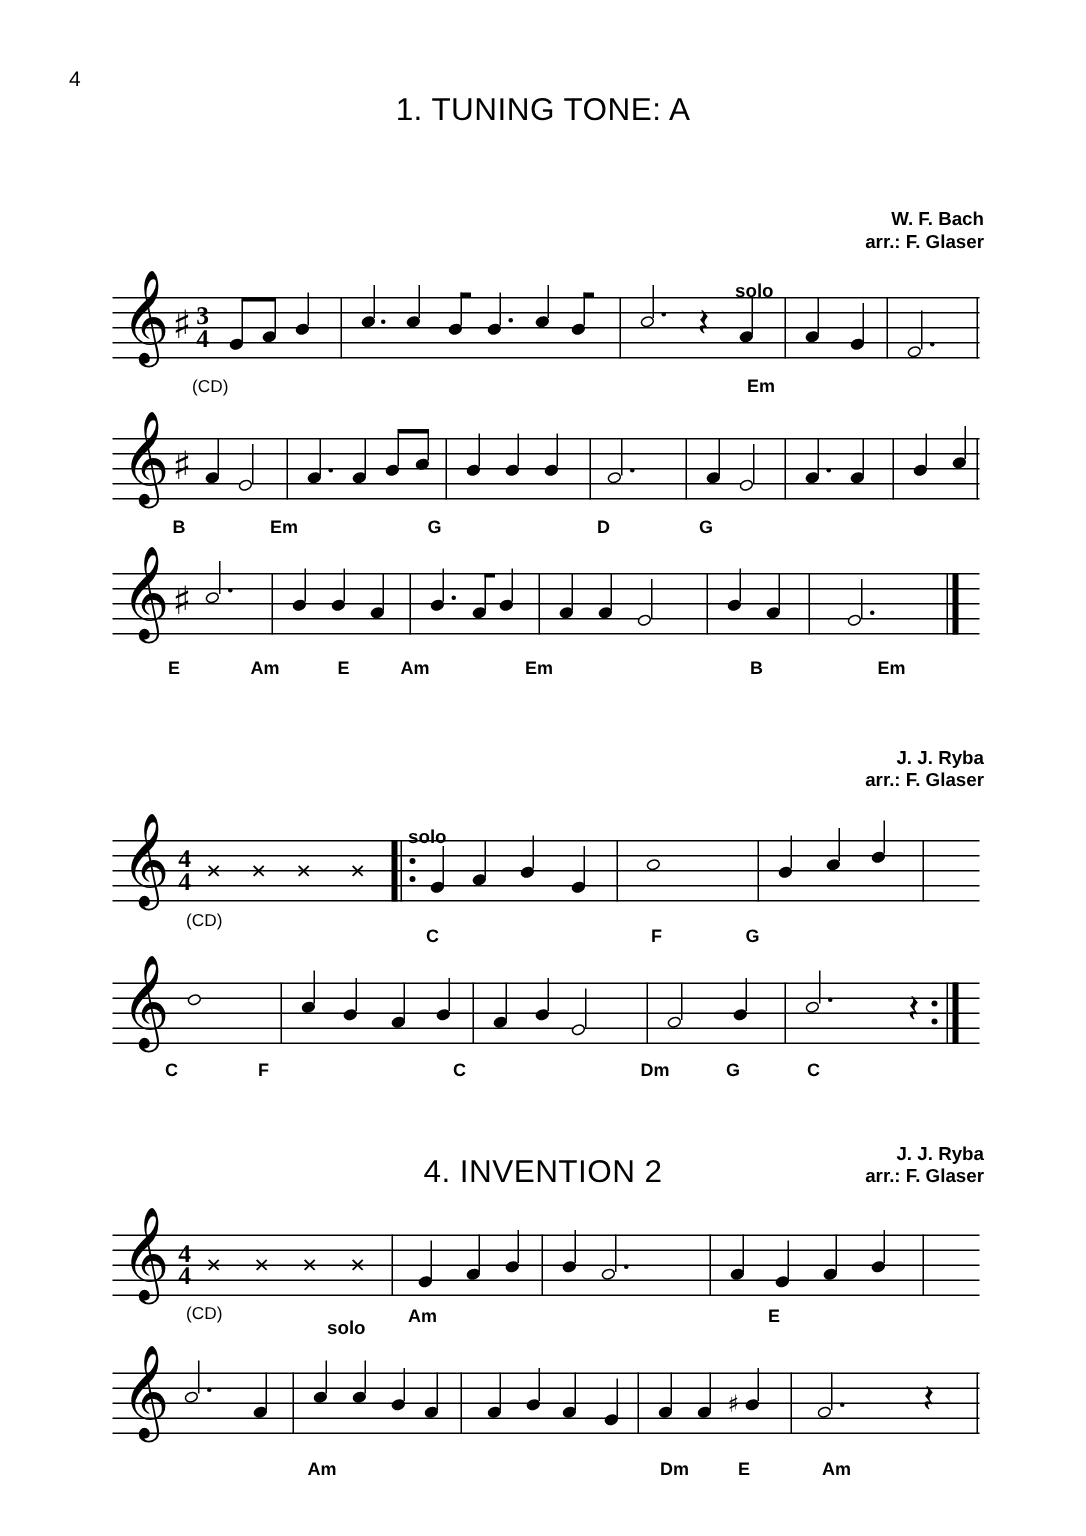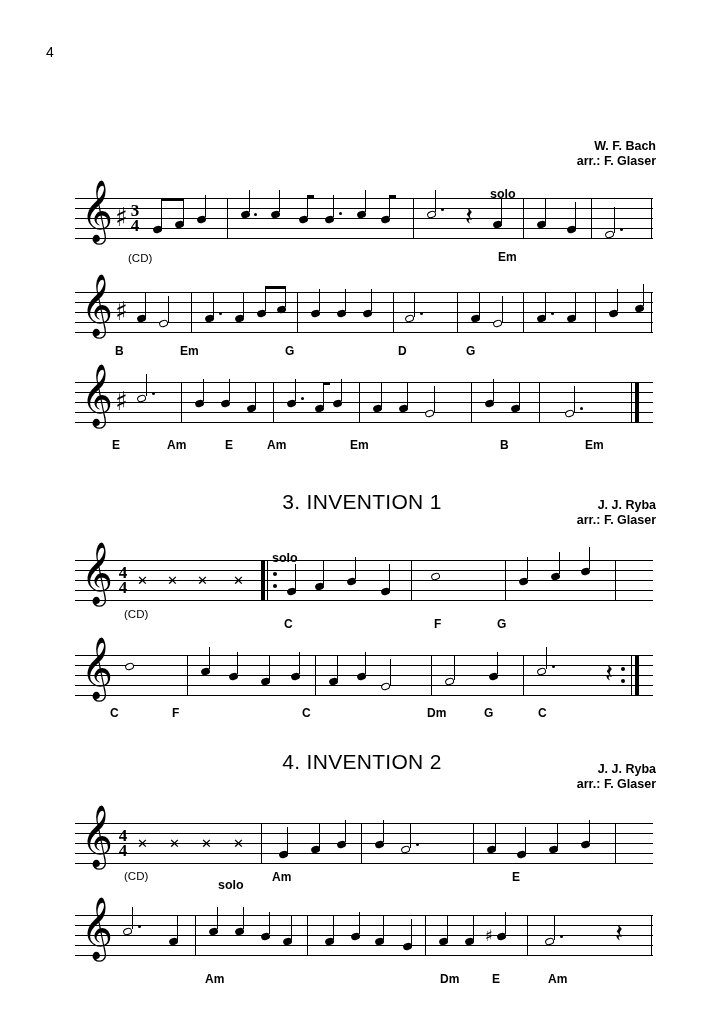--- a/index.html
+++ b/index.html
@@ -190,20 +190,21 @@
     font-size: 11.5px;
   }
 </style>
 </head>
 <body>
 
 <div class="page">
 
   <div class="page-number">4</div>
 
+  <div class="piece-title" style="top:62px;">1.  TUNING TONE: A</div>
 
   <div class="credit" style="top:139px;">
     <div>W. F. Bach</div>
     <div>arr.: F. Glaser</div>
   </div>
 
   <div class="system" style="top:198px;">
     <div class="staff-lines">
       <div class="ln l0"></div>
         <div class="ln l1"></div>
@@ -392,21 +393,20 @@
     </div>
   </div>
   <div class="chordlabel" style="left:112px; top:438px;">E</div>
   <div class="chordlabel" style="left:167px; top:438px;">Am</div>
   <div class="chordlabel" style="left:225px; top:438px;">E</div>
   <div class="chordlabel" style="left:267px; top:438px;">Am</div>
   <div class="chordlabel" style="left:350px; top:438px;">Em</div>
   <div class="chordlabel" style="left:500px; top:438px;">B</div>
   <div class="chordlabel" style="left:585px; top:438px;">Em</div>
 
-  <div class="piece-title" style="top:490px;">3.  INVENTION 1</div>
   <div class="credit" style="top:498px;">
     <div>J. J. Ryba</div>
     <div>arr.: F. Glaser</div>
   </div>
 
   <div class="system" style="top:560px;">
     <div class="staff-lines">
       <div class="ln l0"></div>
         <div class="ln l1"></div>
         <div class="ln l2"></div>
@@ -507,21 +507,21 @@
     <div class="repeatdots" style="left:546px; top:12px;"></div>
     <div class="repeatdots" style="left:546px; top:24px;"></div>
   </div>
   <div class="chordlabel" style="left:110px; top:706px;">C</div>
   <div class="chordlabel" style="left:172px; top:706px;">F</div>
   <div class="chordlabel" style="left:302px; top:706px;">C</div>
   <div class="chordlabel" style="left:427px; top:706px;">Dm</div>
   <div class="chordlabel" style="left:484px; top:706px;">G</div>
   <div class="chordlabel" style="left:538px; top:706px;">C</div>
 
-  <div class="piece-title" style="top:750px;">4.  INVENTION 2</div>
+  <div class="piece-title" style="top:770px;">4.  INVENTION 2</div>
   <div class="credit" style="top:762px;">
     <div>J. J. Ryba</div>
     <div>arr.: F. Glaser</div>
   </div>
 
   <div class="system" style="top:823px;">
     <div class="staff-lines">
       <div class="ln l0"></div>
         <div class="ln l1"></div>
         <div class="ln l2"></div>

